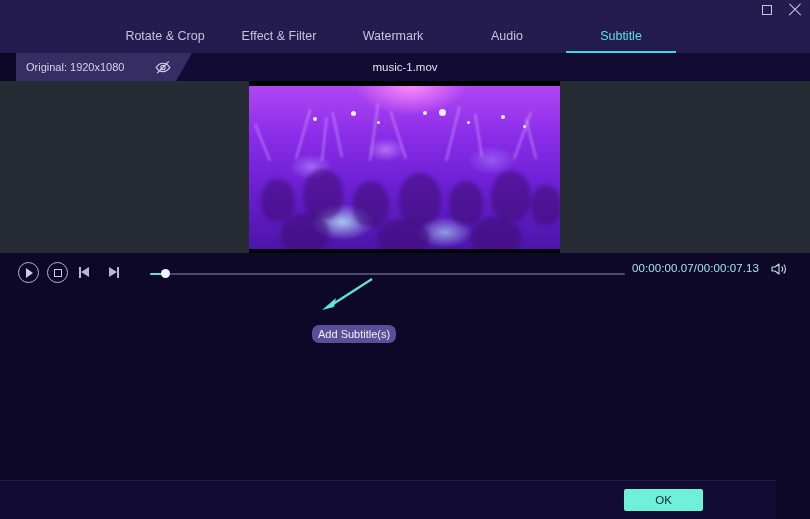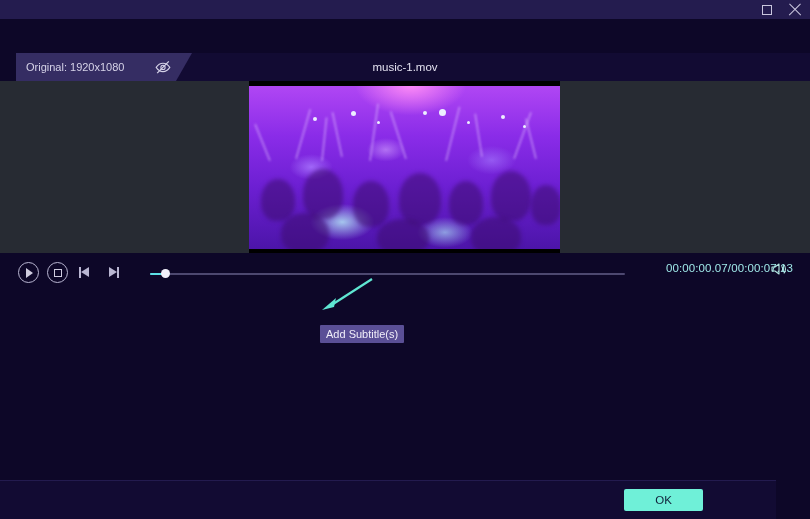--- a/index.html
+++ b/index.html
@@ -193,46 +193,46 @@
   }
   .seek-fill {
     position: absolute; left: 0; top: 1.5px;
     width: 16px; height: 2px; background: #5ce0e6; border-radius: 1px;
   }
   .seek-knob {
     position: absolute; left: 11px; top: -2.5px;
     width: 9px; height: 9px; border-radius: 50%; background: #f2f0fb;
   }
   .timecode {
-    position: absolute; left: 646px; top: 262px;
+    position: absolute; left: 612px; top: 262px;
     color: #9fe8e8; font-size: 11.5px;
     font-family: "Liberation Sans", sans-serif;
     letter-spacing: .1px;
     padding-left: 20px;
   }
   .vol-icon {
     position: absolute; left: 770px; top: 262px;
     width: 18px; height: 14px; cursor: pointer;
   }
 
   
   .panel {
     position: absolute; left: 0; top: 290px;
     width: 810px; height: 190px;
     background: #0d0728;
   }
 
   
   .tooltip {
-    position: absolute; left: 320px; top: 325px;
+    position: absolute; left: 312px; top: 325px;
     height: 18px; padding: 0 6px;
     background: #5a4f96;
     display: flex; align-items: center;
     color: #f0eef9; font-size: 11px;
-    border-radius: 1px; z-index: 30;
+    border-radius: 7px; z-index: 30;
   }
   .arrow-ann {
     position: absolute; left: 316px; top: 276px;
     width: 60px; height: 36px; z-index: 31; pointer-events: none;
   }
 
   
   .footer {
     position: absolute; left: 0; top: 480px;
     width: 776px; height: 39px;
@@ -259,20 +259,27 @@
       <div class="wbtn">
         <div class="wbtn-max-sq"></div>
       </div>
       <div class="wbtn">
         <div class="wbtn-close-l1"></div>
           <div class="wbtn-close-l2"></div>
       </div>
     </div>
   </div>
 
+  <div class="tabbar">
+    <div class="tab">Rotate &amp; Crop</div>
+    <div class="tab">Effect &amp; Filter</div>
+    <div class="tab">Watermark</div>
+    <div class="tab">Audio</div>
+    <div class="tab active">Subtitle</div>
+  </div>
 
   <div class="banner">
     <div class="banner-left">
       <span class="banner-left-label">Original: 1920x1080</span>
     </div>
     <div class="eye-slash">
       <svg width="18" height="16" viewBox="0 0 18 16">
         <path d="M2.2 8.4C4 5.6 6.4 4.2 9 4.2s5 1.4 6.8 4.2c-1.8 2.8-4.2 4.2-6.8 4.2S4 11.2 2.2 8.4z" fill="none" stroke="#d6d3e8" stroke-width="1.1"></path>
         <circle cx="9" cy="8.4" r="2.1" fill="none" stroke="#d6d3e8" stroke-width="1.1"></circle>
         <line x1="3.2" y1="14.2" x2="14.8" y2="2.4" stroke="#d6d3e8" stroke-width="1.2"></line>

